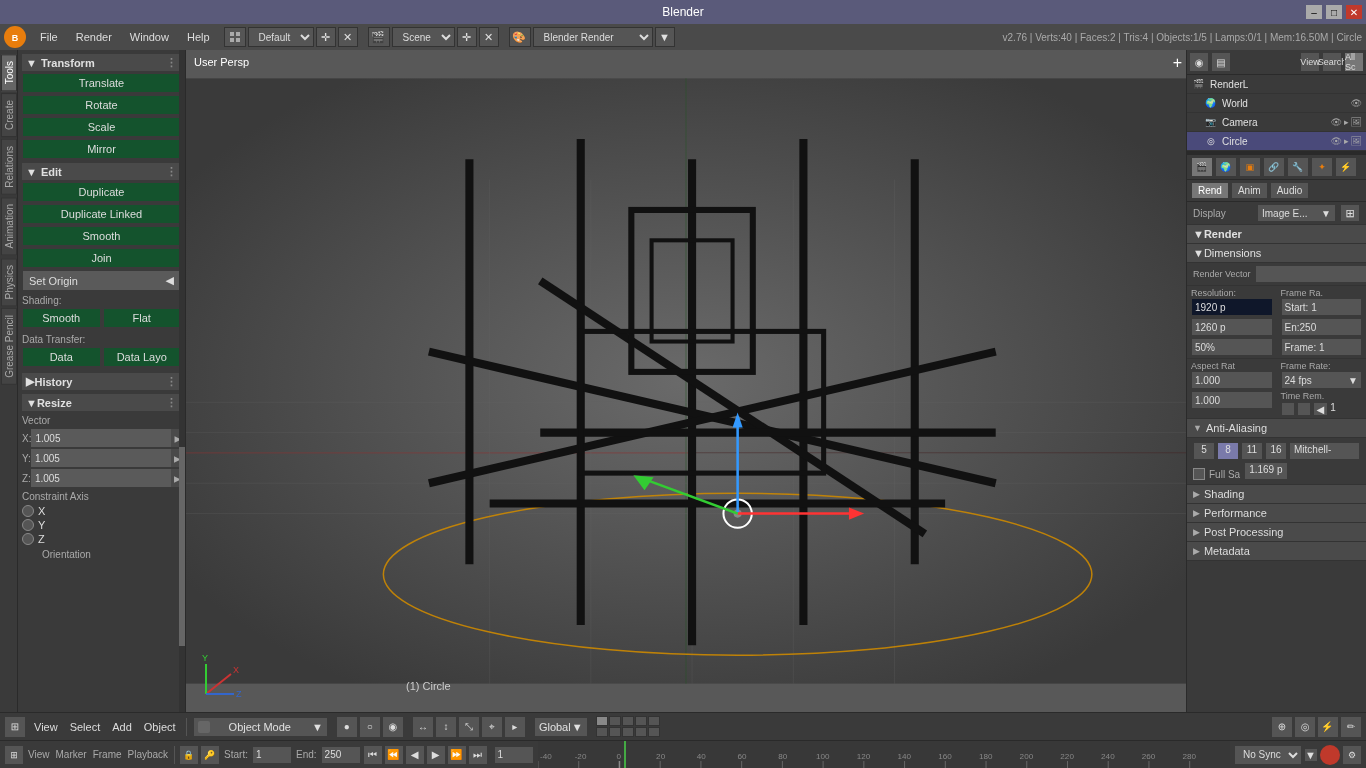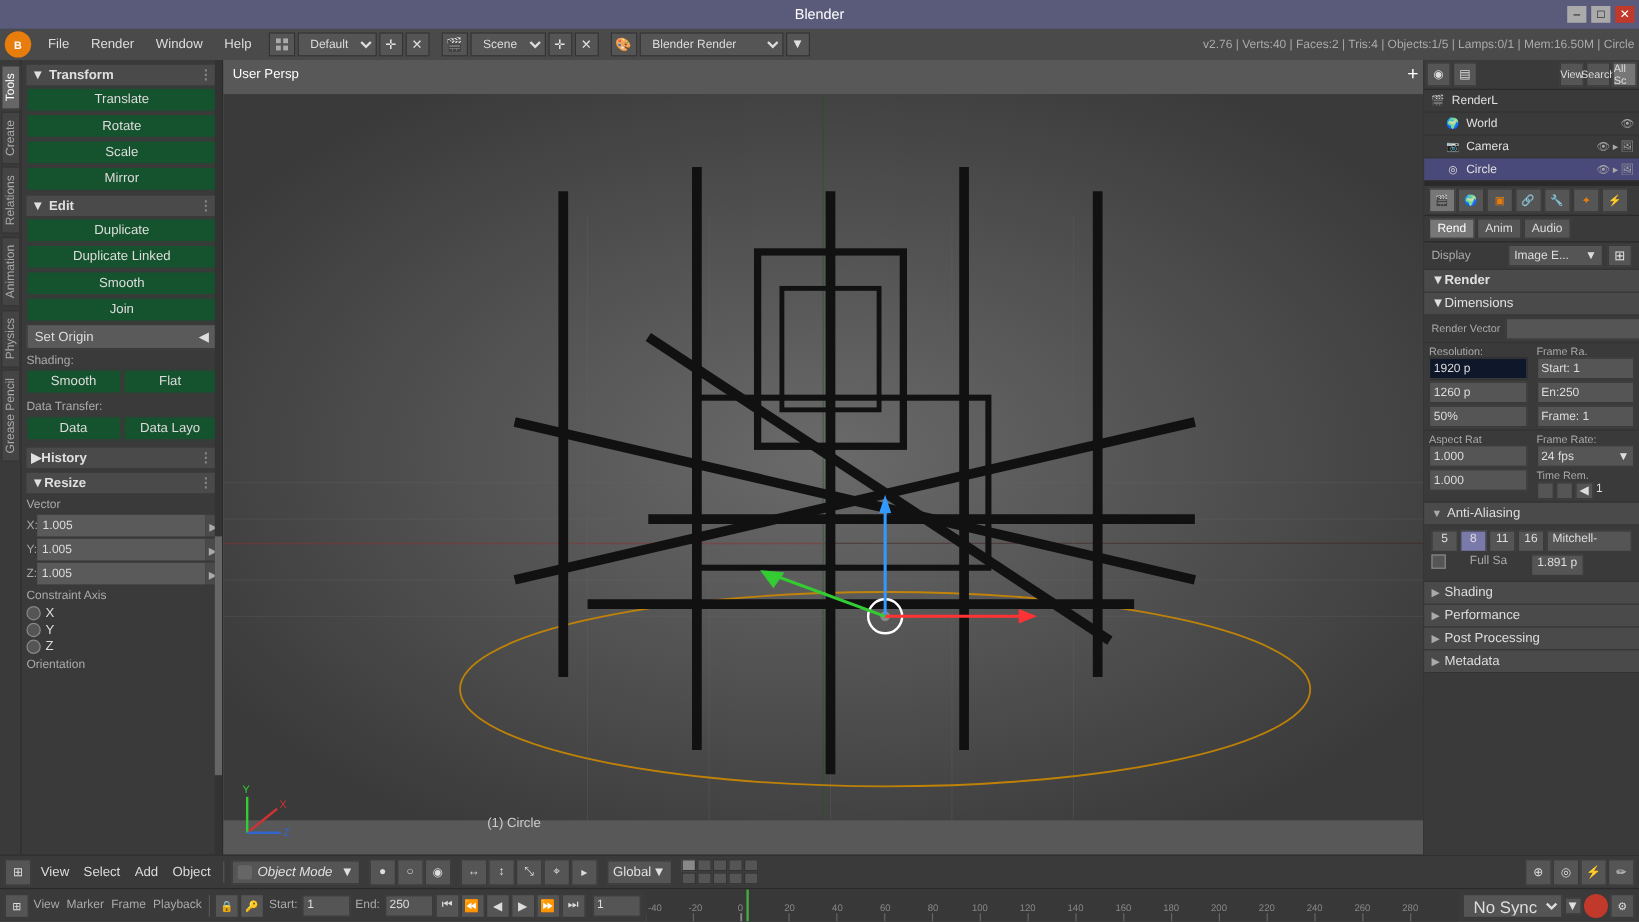--- a/index.html
+++ b/index.html
@@ -80,21 +80,21 @@
       flex: 1; background: #5a5a5a; border: none; color: #ddd; padding: 2px 4px; font-size: 10px;
       height: 18px;
     }
     .vector-arrow { background: #4a4a4a; border: none; color: #aaa; padding: 0 3px; cursor: pointer; height: 18px; }
 
     .constraint-label { font-size: 10px; color: #aaa; margin-top: 4px; margin-bottom: 3px; }
     .constraint-row { display: flex; align-items: center; margin-bottom: 2px; gap: 4px; }
     .constraint-check { width: 12px; height: 12px; background: #555; border-radius: 50%; border: 1px solid #888; }
     .constraint-text { font-size: 11px; color: #ddd; }
 
-    .orientation-label { font-size: 10px; color: #aaa; margin-top: 4px; }
+    .orientation-label { font-size: 10px; color: #aaa; margin-top: 4px; margin-left: 20px; }
 
     
     #viewport {
       flex: 1; background: #585858; position: relative; overflow: hidden;
     }
     #viewport-label {
       position: absolute; top: 6px; left: 8px; color: #fff; font-size: 11px; z-index: 5;
     }
     #viewport-plus {
       position: absolute; top: 4px; right: 4px; color: #fff; font-size: 16px; cursor: pointer; z-index: 5;
@@ -161,21 +161,21 @@
     }
     .res-col { flex: 1; padding: 2px 4px; }
     .col-label { font-size: 9px; color: #aaa; }
 
     .anti-alias-section { padding: 2px 6px; border-bottom: 1px solid #333; }
     .aa-numbers { display: flex; gap: 2px; margin: 2px 0; }
     .aa-num { background: #555; border: 1px solid #3a3a3a; color: #ddd; padding: 1px 4px; font-size: 10px; height: 18px; min-width: 22px; text-align: center; }
     .aa-num.active { background: #7a7aaa; }
     .aa-mitchell { background: #555; border: 1px solid #3a3a3a; color: #ddd; padding: 1px 4px; font-size: 10px; height: 18px; flex: 1; }
 
-    .full-sample-row { display: flex; align-items: flex-start; gap: 20px; margin: 2px 0; }
+    .full-sample-row { display: flex; align-items: flex-end; gap: 4px; margin: 2px 0; }
     .fs-check { width: 12px; height: 12px; background: #555; border: 1px solid #888; }
     .fs-label { font-size: 10px; color: #aaa; }
     .fs-value { background: #555; border: 1px solid #3a3a3a; color: #ddd; padding: 1px 4px; font-size: 10px; height: 18px; }
 
     .sampled-motion-row {
       display: flex; align-items: center; padding: 3px 6px; border-bottom: 1px solid #333; gap: 4px;
     }
     .sm-check { width: 12px; height: 12px; background: #555; border: 1px solid #888; }
     .sm-label { font-size: 10px; color: #ddd; }
     .sm-btn { background: #555; border: 1px solid #3a3a3a; color: #ddd; padding: 1px 4px; font-size: 10px; height: 18px; cursor: pointer; }
@@ -211,21 +211,21 @@
     .tl-play-btn { background: #555; border: 1px solid #3a3a3a; color: #ddd; width: 20px; height: 20px; cursor: pointer; display: flex; align-items: center; justify-content: center; font-size: 10px; }
 
     
     .timeline-ruler {
       flex: 1; height: 28px; background: #3d3d3d; position: relative; overflow: hidden;
     }
 
     .timeline-right {
       display: flex; align-items: center; gap: 2px; padding: 0 4px; background: #3a3a3a;
     }
-    .tl-sync { background: #555; border: 1px solid #3a3a3a; color: #ddd; padding: 1px 4px; font-size: 14px; height: 20px; }
+    .tl-sync { background: #555; border: 1px solid #3a3a3a; color: #ddd; padding: 1px 4px; font-size: 10px; height: 20px; }
     .tl-record-btn { background: #c0392b; width: 20px; height: 20px; border-radius: 50%; border: none; cursor: pointer; }
 
     
     #scene-svg {
       position: absolute; top: 0; left: 0; width: 100%; height: 100%;
     }
 
     
     .viewport-overlay {
       position: absolute; bottom: 8px; left: 10px; display: flex; flex-direction: column; gap: 2px;
@@ -668,21 +668,21 @@
       <div class="aa-numbers">
         <div class="aa-num">5</div>
         <div class="aa-num active">8</div>
         <div class="aa-num">11</div>
         <div class="aa-num">16</div>
         <div class="aa-mitchell">Mitchell-</div>
       </div>
       <div class="full-sample-row">
         <div class="fs-check"></div>
         <span class="fs-label">Full Sa</span>
-        <div class="fs-value">1.891 p</div>
+        <div class="fs-value">1.169 p</div>
       </div>
     </div>
 
 
     <div class="collapsible-row">
       <span class="coll-arrow">▶</span>
       <span class="coll-label">Shading</span>
     </div>
 
     <div class="collapsible-row">
@@ -705,21 +705,21 @@
 </div>
 
 <div id="bottom-bar">
   <div class="bb-icon">⊞</div>
   <span class="bb-label">View</span>
   <span class="bb-label">Select</span>
   <span class="bb-label">Add</span>
   <span class="bb-label">Object</span>
   <div class="bb-sep"></div>
 
-  <div style="display:flex;align-items:center;gap:3px;background:#555;border:1px solid #3a3a3a;padding:1px 4px;cursor:pointer;height:20px;font-style:italic;">
+  <div style="display:flex;align-items:center;gap:17px;background:#555;border:1px solid #3a3a3a;padding:1px 4px;cursor:pointer;height:20px;">
     <div style="width:12px;height:12px;background:#666;border-radius:2px;margin-right:2px;"></div>
     <span>Object Mode</span>
     <span style="margin-left:4px;">▼</span>
   </div>
 
   <div style="display:flex;gap:1px;margin-left:4px;">
     <div class="bb-icon">●</div>
     <div class="bb-icon">○</div>
     <div class="bb-icon">◉</div>
   </div>

